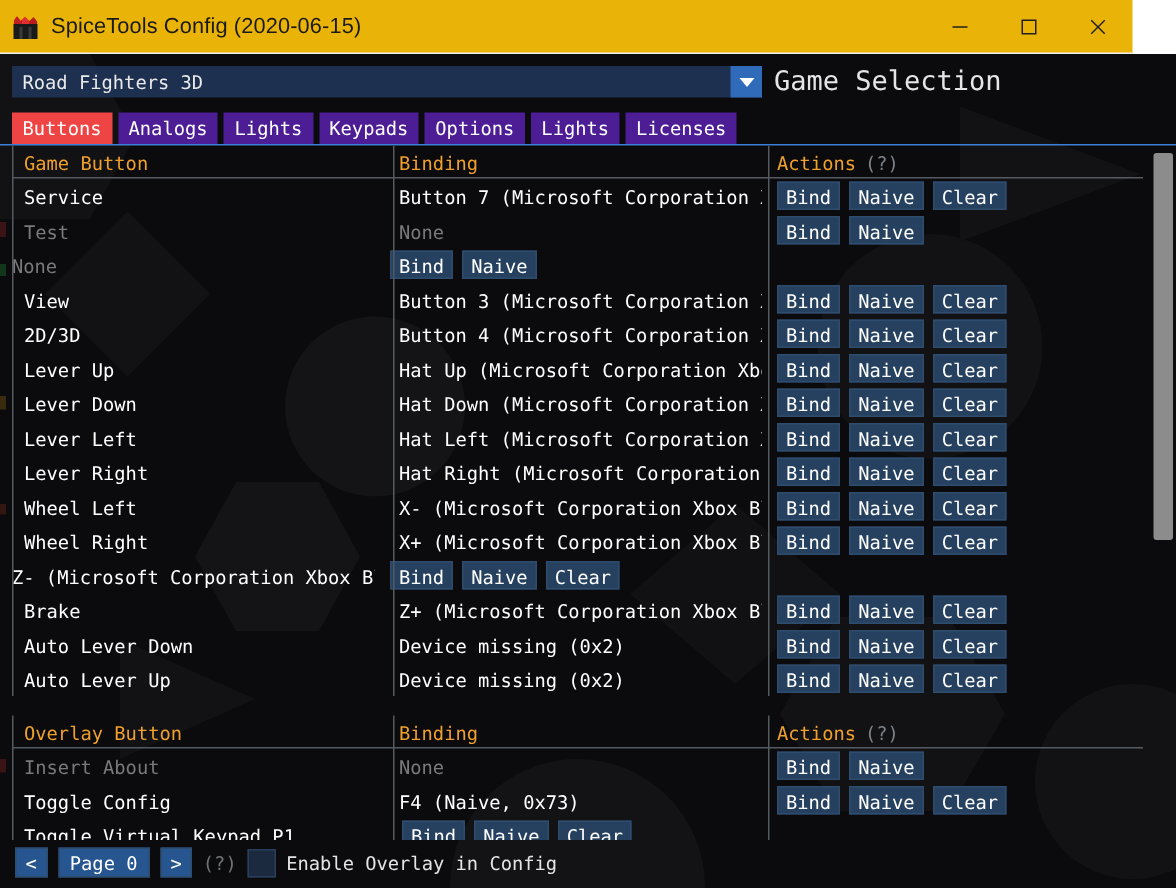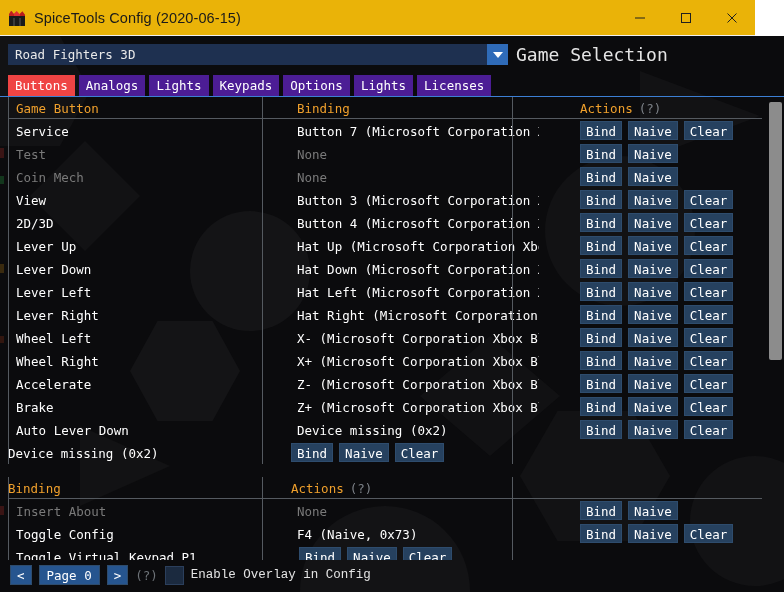--- a/index.html
+++ b/index.html
@@ -120,21 +120,20 @@
   #panel {
     position: relative;
     height: 463px;
     overflow: hidden;
   }
   
   .tbl { position: relative; }
   .hdr, .row {
     display: flex; align-items: center;
     height: 23px;
-    gap: 31px;
   }
   .hdr { height: 22px; }
   .c1 { width: 258px; flex: none; padding-left: 16px; }
   .c2 { width: 250px; flex: none; padding-left: 8px; overflow: hidden; white-space: nowrap; }
   .c3 { flex: 1; padding-left: 10px; display: flex; align-items: center; gap: 6px; }
 
   .hdr .c1, .hdr .c2, .hdr .c3 {
     color: #f0a02c; font-size: 12.5px; white-space: nowrap;
   }
   .hdr .c3 .qm { color: #7d8288; }
@@ -177,21 +176,21 @@
   .pgbtn {
     height: 20px; background: #26558f; color: #ffffff;
     font-size: 12.5px; line-height: 20px; padding: 0 7px;
     border: 1px solid #2e4c6d;
   }
   .pgbtn.arrow { padding: 0 6px; }
   #page-help { color: #6e7378; font-size: 12.5px; }
   #overlay-check {
     width: 19px; height: 19px; background: #1b2a3f; border: 1px solid #2b3f5c; flex: none;
   }
-  #overlay-label { color: #e4e4e4; font-size: 12.5px; white-space: nowrap; font-family: Liberation Mono, monospace; }
+  #overlay-label { color: #e4e4e4; font-size: 12.5px; white-space: nowrap; }
 </style>
 </head>
 <body>
 
 <div id="titlebar">
   <div id="app-icon">
     <span class="ic-red"></span>
       <span class="ic-dark"></span>
   </div>
   <div id="window-title">SpiceTools Config (2020-06-15)</div>
@@ -286,21 +285,20 @@
           </div>
           <div class="row">
             <div class="c1"><span class="cell-txt dim">Test</span></div>
             <div class="c2"><span class="cell-txt dim">None</span></div>
             <div class="c3">
               <div class="btn">Bind</div>
               <div class="btn">Naive</div>
             </div>
           </div>
           <div class="row">
-            <div class="c1"><span class="cell-txt dim">Coin Mech</span></div>
             <div class="c2"><span class="cell-txt dim">None</span></div>
             <div class="c3">
               <div class="btn">Bind</div>
               <div class="btn">Naive</div>
             </div>
           </div>
           <div class="row">
             <div class="c1"><span class="cell-txt">View</span></div>
             <div class="c2"><span class="cell-txt">Button 3 (Microsoft Corporation Xbc</span></div>
             <div class="c3">
@@ -366,21 +364,20 @@
           <div class="row">
             <div class="c1"><span class="cell-txt">Wheel Right</span></div>
             <div class="c2"><span class="cell-txt">X+ (Microsoft Corporation Xbox Blue</span></div>
             <div class="c3">
               <div class="btn">Bind</div>
               <div class="btn">Naive</div>
               <div class="btn">Clear</div>
             </div>
           </div>
           <div class="row">
-            <div class="c1"><span class="cell-txt">Accelerate</span></div>
             <div class="c2"><span class="cell-txt">Z- (Microsoft Corporation Xbox Blue</span></div>
             <div class="c3">
               <div class="btn">Bind</div>
               <div class="btn">Naive</div>
               <div class="btn">Clear</div>
             </div>
           </div>
           <div class="row">
             <div class="c1"><span class="cell-txt">Brake</span></div>
             <div class="c2"><span class="cell-txt">Z+ (Microsoft Corporation Xbox Blue</span></div>
@@ -393,32 +390,34 @@
           <div class="row">
             <div class="c1"><span class="cell-txt">Auto Lever Down</span></div>
             <div class="c2"><span class="cell-txt">Device missing (0x2)</span></div>
             <div class="c3">
               <div class="btn">Bind</div>
               <div class="btn">Naive</div>
               <div class="btn">Clear</div>
             </div>
           </div>
           <div class="row">
+            <div class="c1"><span class="cell-txt">Auto Lever Up</span></div>
             <div class="c2"><span class="cell-txt">Device missing (0x2)</span></div>
             <div class="c3">
               <div class="btn">Bind</div>
               <div class="btn">Naive</div>
               <div class="btn">Clear</div>
             </div>
           </div>
         </div>
     </div>
 
     <div class="tbl" id="overlay-table" style="margin-top:13px;">
       <div class="hdr">
+        <div class="c1">Overlay Button</div>
         <div class="c2">Binding</div>
         <div class="c3">
           <span>Actions</span>
           <span class="qm">(?)</span>
         </div>
       </div>
       <div class="hdr-rule" style="top:21px;"></div>
       <div class="vdiv" style="left:8px;top:0;height:91px;"></div>
       <div class="vdiv" style="left:262px;top:0;height:91px;"></div>
       <div class="vdiv" style="left:512px;top:0;height:91px;"></div>

